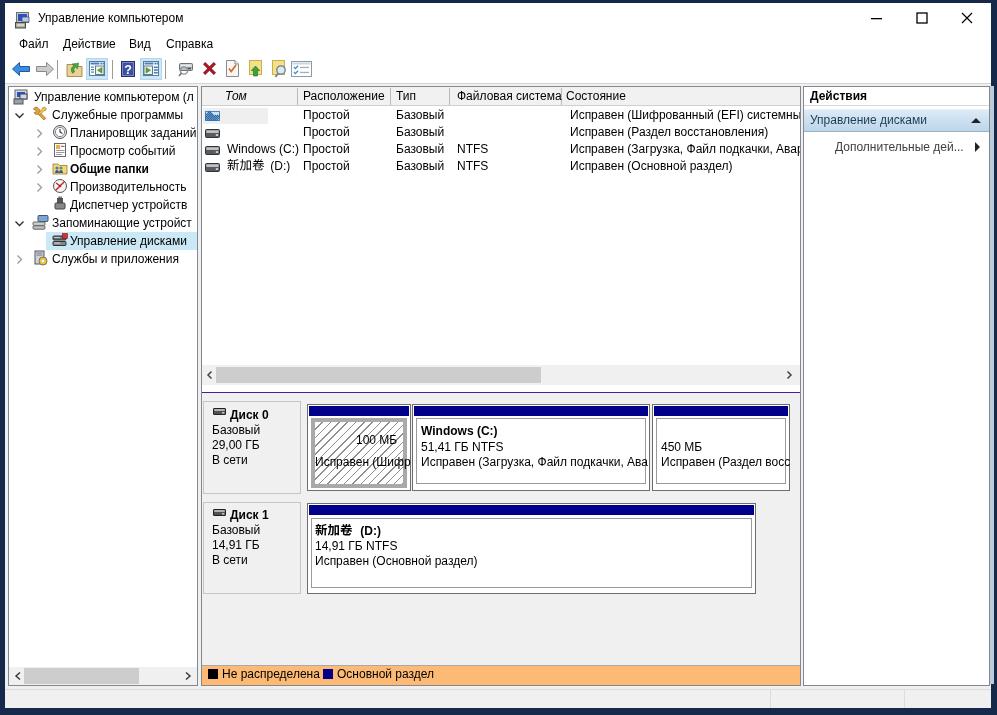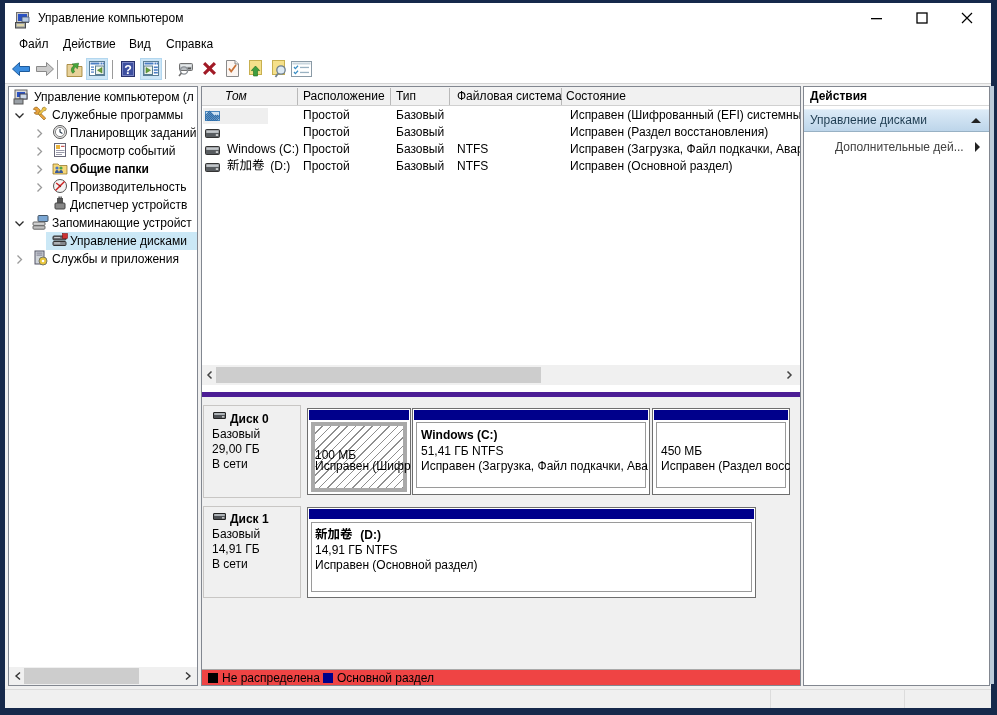--- a/index.html
+++ b/index.html
@@ -298,38 +298,38 @@
     <div class="ab" style="left:0px;top:278px;width:598px;height:20px;background:#f0f0f0;">
       <svg class="ab" style="left:3px;top:5px" width="10" height="10">
             <path d="M6.5 1.5L3 5L6.5 8.5" fill="none" stroke="#444" stroke-width="1.5"></path>
           </svg>
       <svg class="ab" style="left:582px;top:5px" width="10" height="10">
             <path d="M3.5 1.5L7 5L3.5 8.5" fill="none" stroke="#444" stroke-width="1.5"></path>
           </svg>
       <div class="ab" style="left:14px;top:2px;width:325px;height:16px;background:#cdcdcd;"></div>
     </div>
 
-    <div class="ab" style="left:0;top:305px;width:598px;height:293px;background:#f0f0f0;border-top:5px solid #4c1d95;box-sizing:border-box;">
+    <div class="ab" style="left:0;top:305px;width:598px;height:293px;background:#f0f0f0;border-top:1px solid #4c1d95;box-sizing:border-box;">
 
       <div class="ab" style="left:1px;top:8px;width:98px;height:93px;background:#f0f0f0;border:1px solid #c8c6c4;box-sizing:border-box;"></div>
       <svg class="ab" style="left:11px;top:15px" width="13" height="7" viewBox="0 0 13 7">
         <rect x="0.5" y="0.5" width="12" height="6" rx="0.5" fill="#4e5155" stroke="#222"></rect>
         <rect x="1.2" y="1.1" width="10.6" height="1.8" fill="#b9bdc1"></rect>
             <rect x="9" y="4.2" width="2.4" height="1.3" fill="#ddd"></rect>
       </svg>
       <div class="t b" style="left:28px;top:15px;">Диск 0</div>
       <div class="t" style="left:10px;top:30px;">Базовый</div>
       <div class="t" style="left:10px;top:45px;">29,00 ГБ</div>
       <div class="t" style="left:10px;top:60px;">В сети</div>
 
       <div class="ab" style="left:105px;top:11px;width:104px;height:87px;border:1px solid #6e6e6e;background:#fff;box-sizing:border-box;">
         <div class="ab navy" style="left:1px;right:1px;top:1px;height:10px;"></div>
         <div class="ab" style="left:3px;right:3px;top:13px;bottom:2px;border:4px solid #a9a9a9;box-sizing:border-box;
              background:repeating-linear-gradient(135deg,#fff 0 4.9px,#8f8f8f 4.9px 5.9px);"></div>
-        <div class="t" style="left:7px;top:39px;">100 МБ</div>
+        <div class="t" style="left:7px;top:28px;padding-left:41px;">100 МБ</div>
         <div class="t" style="left:7px;top:50px;">Исправен (Шифр</div>
       </div>
 
       <div class="ab" style="left:210px;top:11px;width:238px;height:87px;border:1px solid #6e6e6e;background:#fff;box-sizing:border-box;">
         <div class="ab navy" style="left:1px;right:1px;top:1px;height:10px;"></div>
         <div class="ab" style="left:3px;right:3px;top:13px;bottom:6px;border:1px solid #9a9a9a;"></div>
         <div class="t b" style="left:8px;top:19px;">Windows (C:)</div>
         <div class="t" style="left:8px;top:35px;">51,41 ГБ NTFS</div>
         <div class="t" style="left:8px;top:50px;">Исправен (Загрузка, Файл подкачки, Ава</div>
       </div>
@@ -357,21 +357,21 @@
         <div class="ab" style="left:3px;right:3px;top:14px;bottom:5px;border:1px solid #9a9a9a;"></div>
         <div class="t b" style="left:7px;top:20px;"><svg width="42" height="13" viewBox="0 0 42 13" style="vertical-align:-2px">
                 <g fill="#000">
                   <path d="M1.4 7.7C1.2 8.4 0.8 9.1 0.3 9.6C0.6 9.7 1.1 10.1 1.3 10.3C1.8 9.7 2.3 8.8 2.6 8.0ZM4.4 8.1C4.8 8.7 5.2 9.5 5.4 10.0L6.4 9.4C6.3 9.8 6.1 10.2 5.9 10.6C6.2 10.7 6.8 11.2 7.0 11.5C8.1 9.9 8.2 7.3 8.2 5.5V5.4H9.5V11.6H10.9V5.4H12.1V4.0H8.2V2.0C9.5 1.8 10.8 1.5 11.8 1.1L10.7 -0.0C9.7 0.4 8.2 0.8 6.9 1.1V5.5C6.9 6.7 6.8 8.1 6.4 9.3C6.2 8.9 5.8 8.1 5.4 7.6ZM2.5 2.3H4.4C4.3 2.8 4.0 3.4 3.9 3.9H2.4L3.0 3.8C2.9 3.4 2.8 2.8 2.5 2.3ZM2.4 0.1C2.6 0.4 2.7 0.8 2.8 1.1H0.7V2.3H2.4L1.3 2.6C1.5 3.0 1.6 3.5 1.7 3.9H0.5V5.1H2.9V6.1H0.6V7.4H2.9V10.0C2.9 10.2 2.8 10.2 2.7 10.2C2.6 10.2 2.1 10.2 1.8 10.2C2.0 10.5 2.1 11.1 2.2 11.4C2.9 11.4 3.4 11.4 3.7 11.2C4.1 11.0 4.2 10.7 4.2 10.1V7.4H6.3V6.1H4.2V5.1H6.5V3.9H5.2C5.4 3.5 5.6 3.0 5.8 2.5L4.7 2.3H6.3V1.1H4.3C4.2 0.7 4.0 0.2 3.8 -0.2Z M19.5 1.3V11.4H20.9V10.5H22.5V11.3H24.0V1.3ZM20.9 9.1V2.8H22.5V9.1ZM14.6 0.1 14.6 2.1H13.1V3.6H14.6C14.5 6.5 14.2 8.9 12.8 10.5C13.1 10.8 13.6 11.3 13.8 11.6C15.5 9.8 15.9 6.9 16.0 3.6H17.3C17.2 7.8 17.1 9.3 16.9 9.7C16.8 9.9 16.6 9.9 16.4 9.9C16.2 9.9 15.8 9.9 15.3 9.9C15.5 10.3 15.7 10.9 15.7 11.4C16.3 11.4 16.8 11.4 17.2 11.3C17.6 11.2 17.9 11.1 18.2 10.7C18.6 10.1 18.7 8.2 18.8 2.8C18.8 2.6 18.8 2.1 18.8 2.1H16.1L16.1 0.1Z M34.0 0.1C33.8 0.6 33.4 1.2 33.1 1.7H31.9C32.1 1.2 32.2 0.6 32.3 -0.0L30.8 -0.2C30.7 0.5 30.6 1.1 30.4 1.7H29.2L29.6 1.5C29.4 1.1 29.0 0.5 28.6 0.0L27.4 0.7C27.7 1.0 28.0 1.4 28.2 1.7H26.4V3.0H29.8C29.6 3.3 29.4 3.7 29.2 4.0H25.7V5.3H28.0C27.2 5.9 26.4 6.4 25.3 6.8C25.6 7.1 26.1 7.7 26.2 8.1C26.9 7.8 27.4 7.5 27.9 7.2V9.6C27.9 11.1 28.5 11.5 30.4 11.5C30.9 11.5 33.1 11.5 33.6 11.5C35.2 11.5 35.7 11.0 35.9 9.2C35.5 9.1 34.9 8.9 34.5 8.7C34.4 9.9 34.3 10.1 33.5 10.1C32.9 10.1 31.0 10.1 30.5 10.1C29.5 10.1 29.4 10.1 29.4 9.6V7.5H32.4C32.4 8.0 32.3 8.2 32.2 8.3C32.1 8.4 32.0 8.4 31.8 8.4C31.6 8.4 31.1 8.4 30.6 8.4C30.8 8.7 30.9 9.2 30.9 9.5C31.6 9.5 32.2 9.5 32.5 9.5C32.9 9.5 33.2 9.4 33.5 9.1C33.7 8.8 33.9 8.2 34.0 6.8C34.7 7.3 35.5 7.8 36.4 8.1C36.5 7.7 37.0 7.1 37.3 6.8C36.1 6.5 35.1 6.0 34.3 5.3H36.8V4.0H31.0C31.1 3.7 31.3 3.3 31.4 3.0H36.0V1.7H34.5C34.8 1.4 35.1 0.9 35.3 0.5ZM29.4 6.3H29.1C29.4 6.0 29.8 5.6 30.1 5.3H32.5C32.7 5.6 33.0 6.0 33.3 6.3Z"></path>
                 </g>
               </svg> (D:)</div>
         <div class="t" style="left:7px;top:35px;">14,91 ГБ NTFS</div>
         <div class="t" style="left:7px;top:50px;">Исправен (Основной раздел)</div>
       </div>
 
-      <div class="ab" style="left:0;top:272px;width:598px;height:21px;border-top:1px solid #a9a9a9;background:#ef4444;box-sizing:border-box;">
+      <div class="ab" style="left:0;top:272px;width:598px;height:21px;border-top:1px solid #a9a9a9;background:#fdba74;box-sizing:border-box;">
         <div class="ab" style="left:6px;top:3px;width:10px;height:10px;background:#000;"></div>
         <div class="t" style="left:20px;top:1px;">Не распределена</div>
         <div class="ab" style="left:121px;top:3px;width:10px;height:10px;background:#00008b;"></div>
         <div class="t" style="left:135px;top:1px;">Основной раздел</div>
       </div>
     </div>
   </div>
 
   <div class="panel" id="actions" style="left:798px;top:2px;width:187px;height:600px;overflow:hidden;">
     <div class="t b" style="left:6px;top:2px;">Действия</div>

